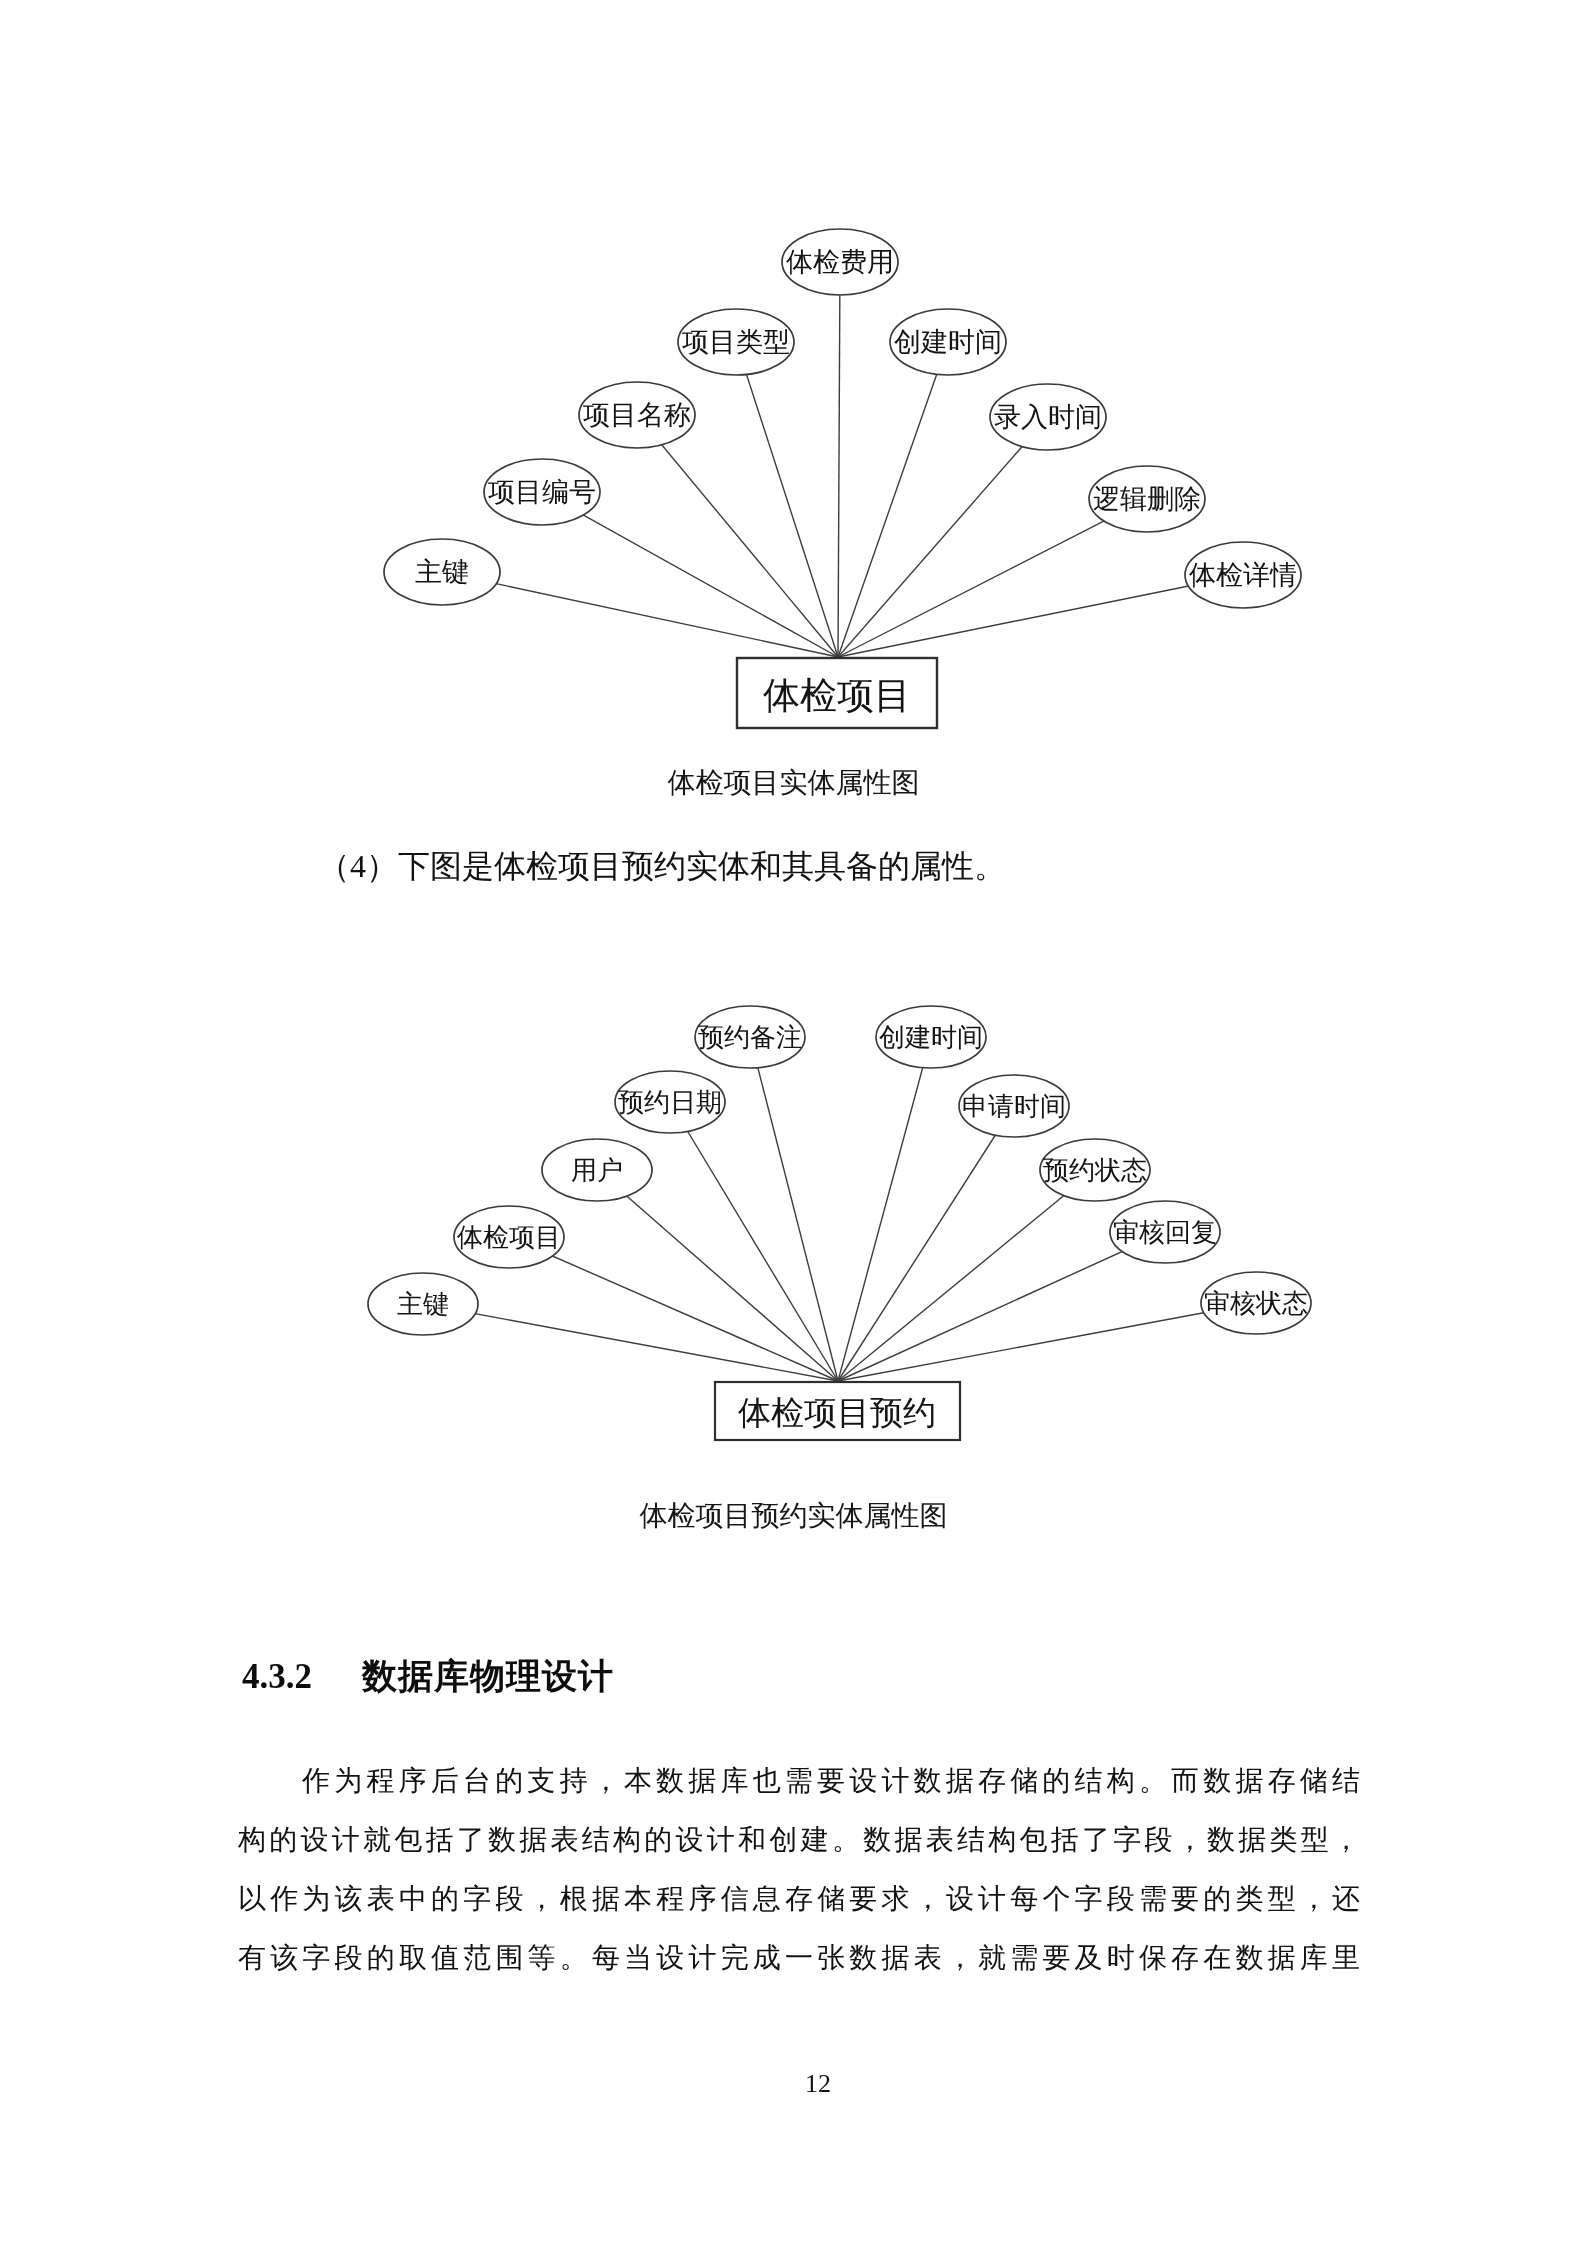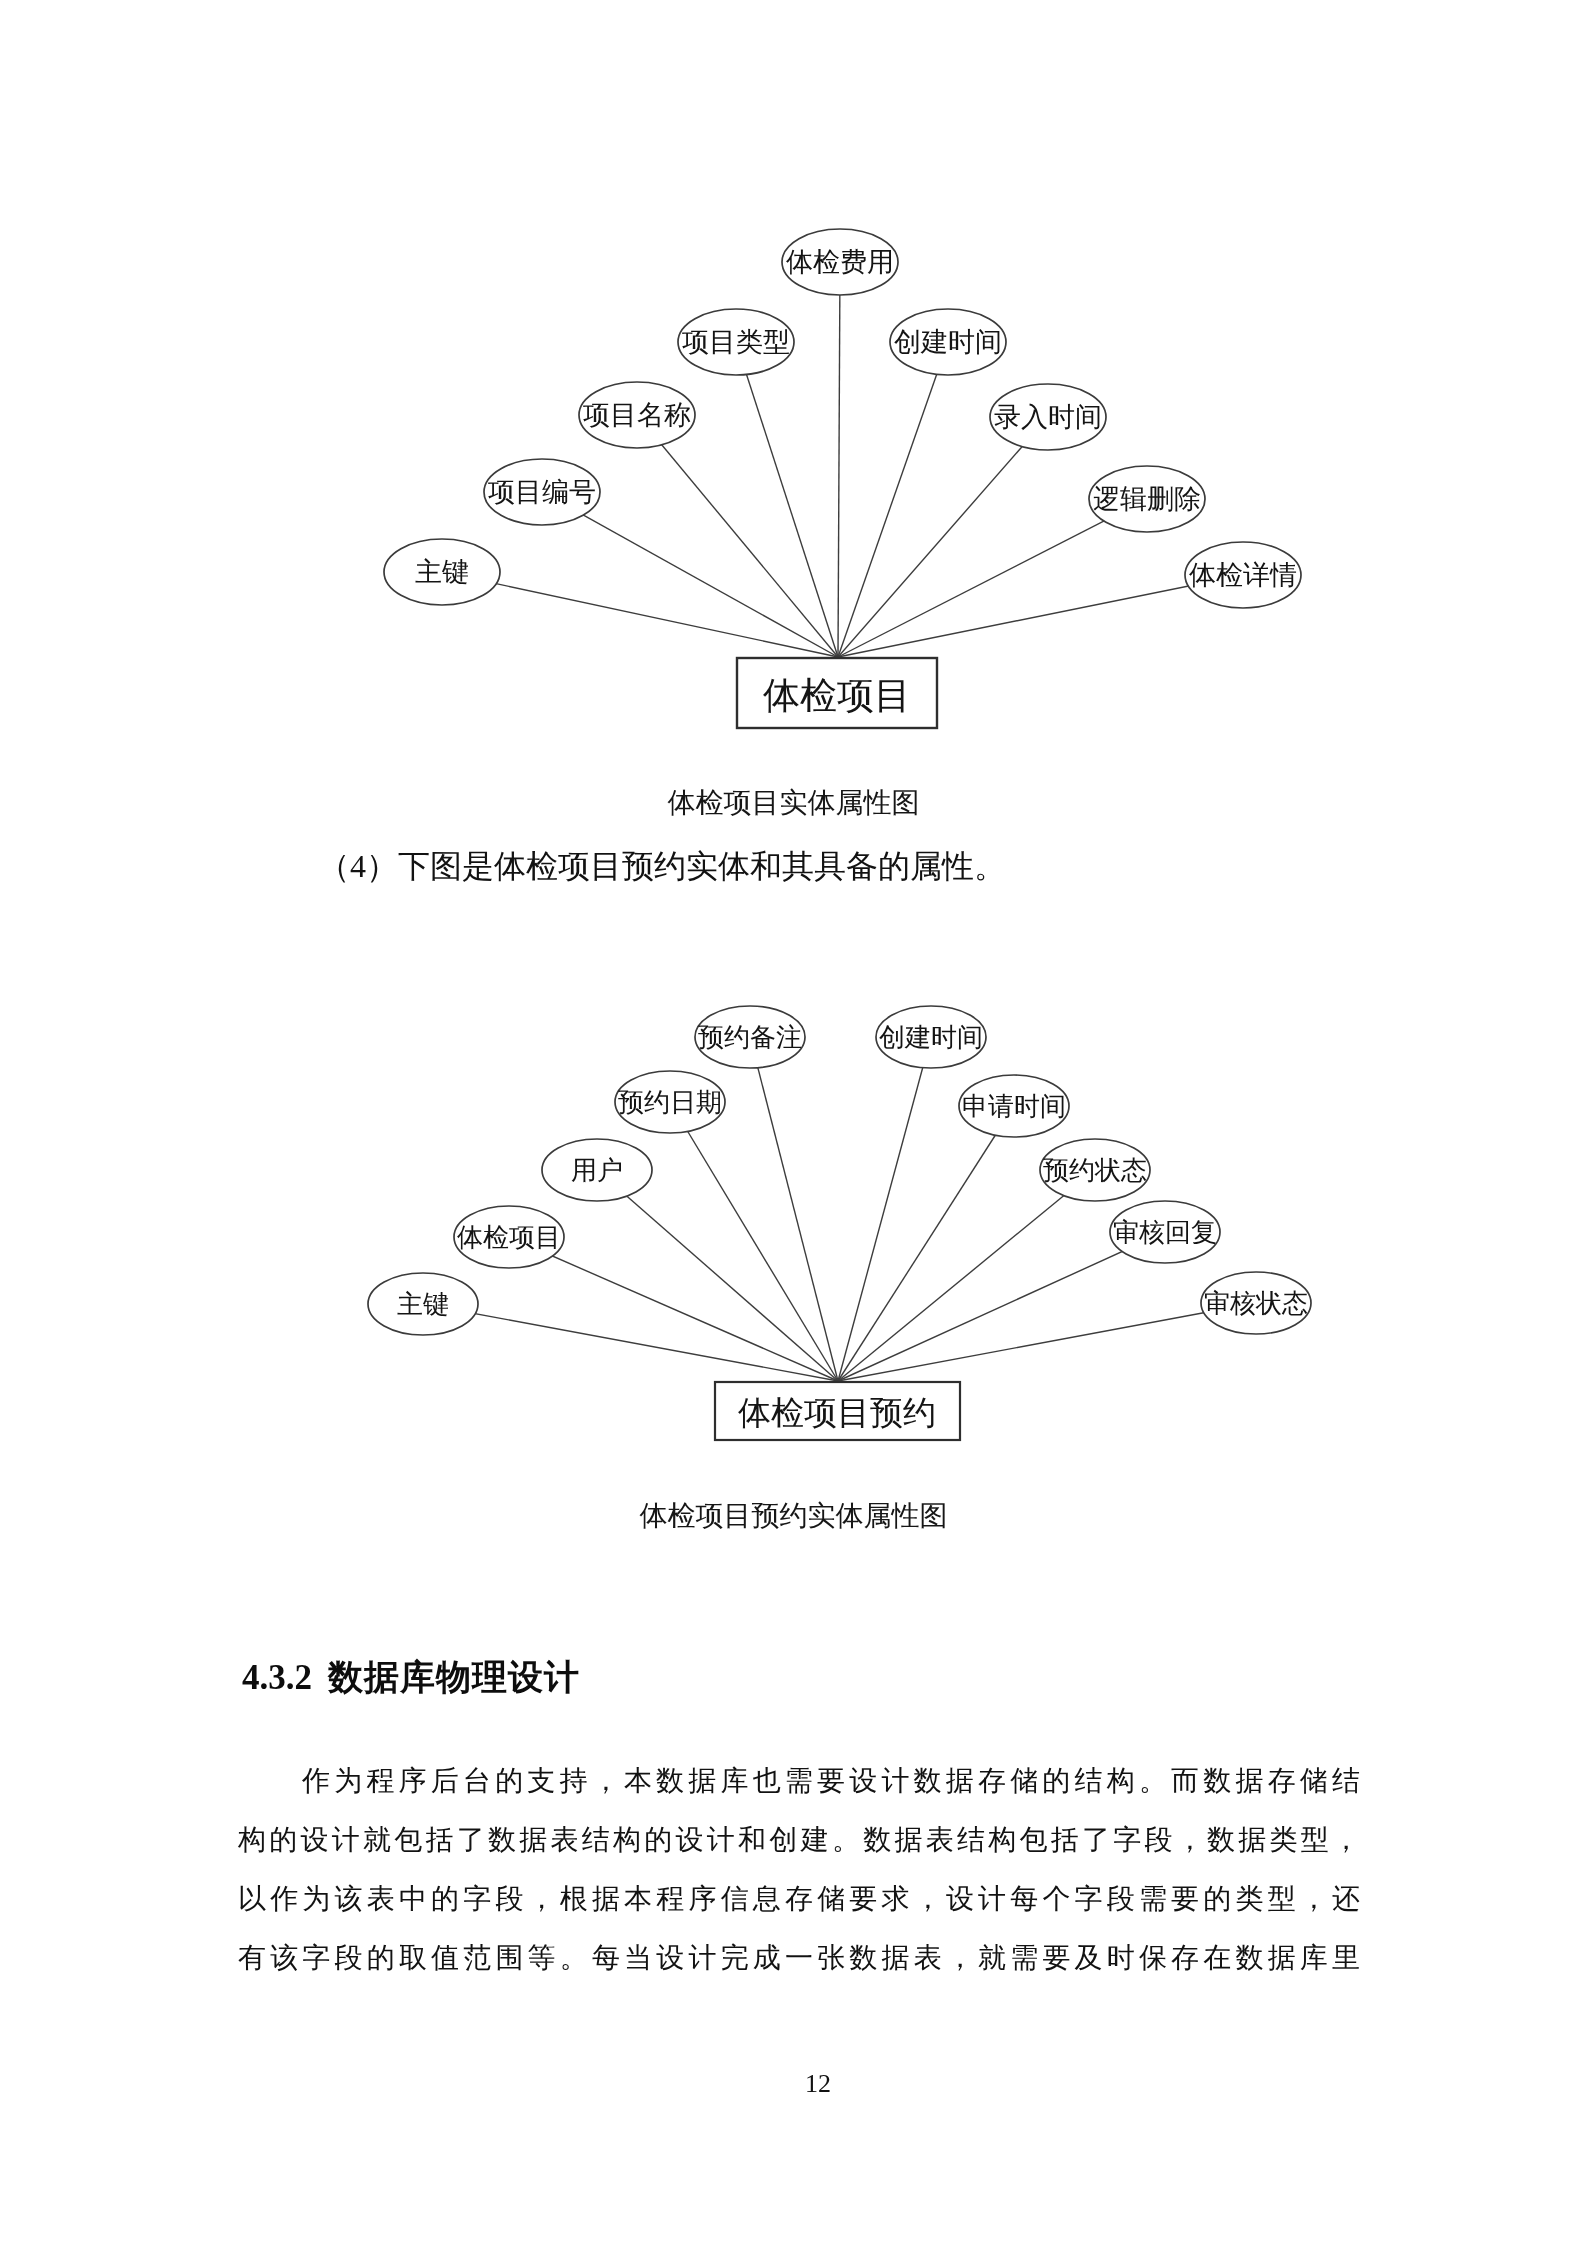--- a/index.html
+++ b/index.html
@@ -34,21 +34,21 @@
     position:absolute;left:238px;width:1122px;
     padding-left:80px;box-sizing:border-box;
     font-size:32px;line-height:44px;color:#121212;
   }
   .section-heading{
     position:absolute;left:242px;top:1653px;margin:0;
     font-size:35px;line-height:48px;font-weight:bold;color:#0d0d0d;
     white-space:nowrap;
   }
   .section-heading .sec-no{font-family:"Liberation Serif","DejaVu Serif",serif;margin-right:16px;}
-  .section-heading .sec-title{font-family:Liberation Sans, sans-serif;letter-spacing:1px;}
+  .section-heading .sec-title{font-family:Liberation Serif, serif;letter-spacing:1px;margin-left:34px;}
   .bodytext{
     position:absolute;left:238px;top:1751px;width:1122px;
     font-size:28px;color:#121212;
   }
   .bodytext .bl{
     line-height:59px;
     text-align:justify;
     text-align-last:justify;
   }
   .bodytext .bl.first{padding-left:64px;}
@@ -89,21 +89,21 @@
     <text class="attr1" x="376" y="127">项目类型</text>
     <text class="attr1" x="480" y="47">体检费用</text>
     <text class="attr1" x="588" y="127">创建时间</text>
     <text class="attr1" x="688" y="202">录入时间</text>
     <text class="attr1" x="787" y="284">逻辑删除</text>
     <text class="attr1" x="883" y="360">体检详情</text>
     <rect class="entity" x="377" y="443" width="200" height="70"></rect>
     <text class="ent1" x="477" y="480">体检项目</text>
   </svg>
 
-  <div class="caption" style="top:786px;">体检项目实体属性图</div>
+  <div class="caption" style="top:766px;">体检项目实体属性图</div>
 
   <div class="note" style="top:844px;">（4）下图是体检项目预约实体和其具备的属性。</div>
 
   <svg class="er" style="left:360px;top:995px;" width="965" height="465" viewBox="0 0 965 465">
     <g>
       <line class="conn" x1="63" y1="309" x2="478" y2="386"></line>
       <line class="conn" x1="149" y1="242" x2="478" y2="386"></line>
       <line class="conn" x1="237" y1="175" x2="478" y2="386"></line>
       <line class="conn" x1="310" y1="107" x2="478" y2="386"></line>
       <line class="conn" x1="390" y1="42" x2="478" y2="386"></line>

